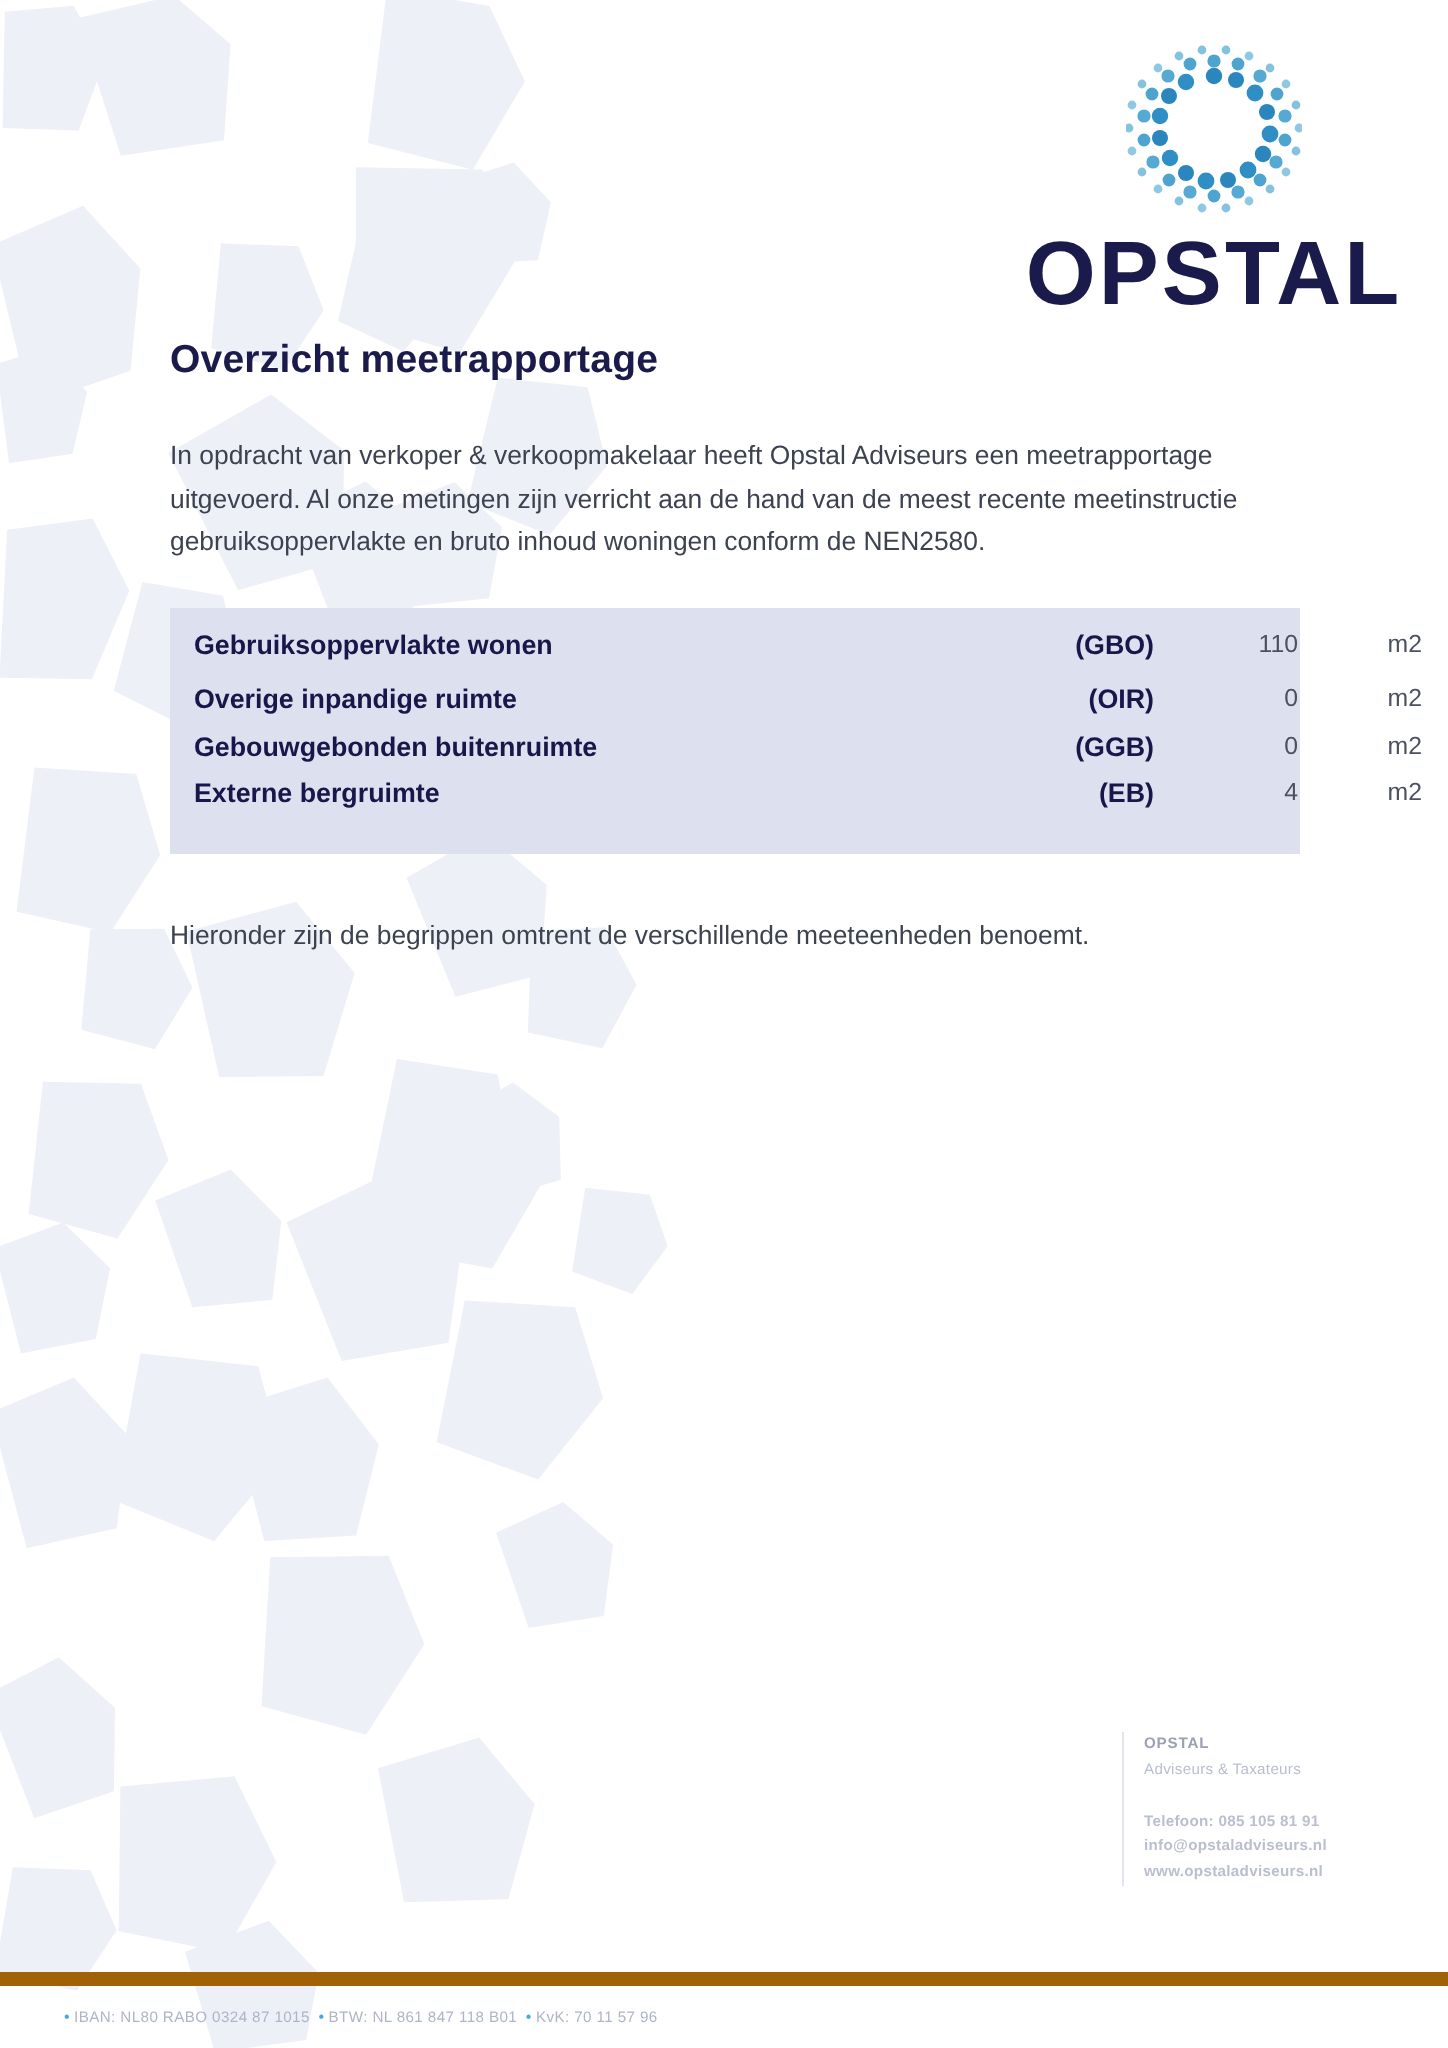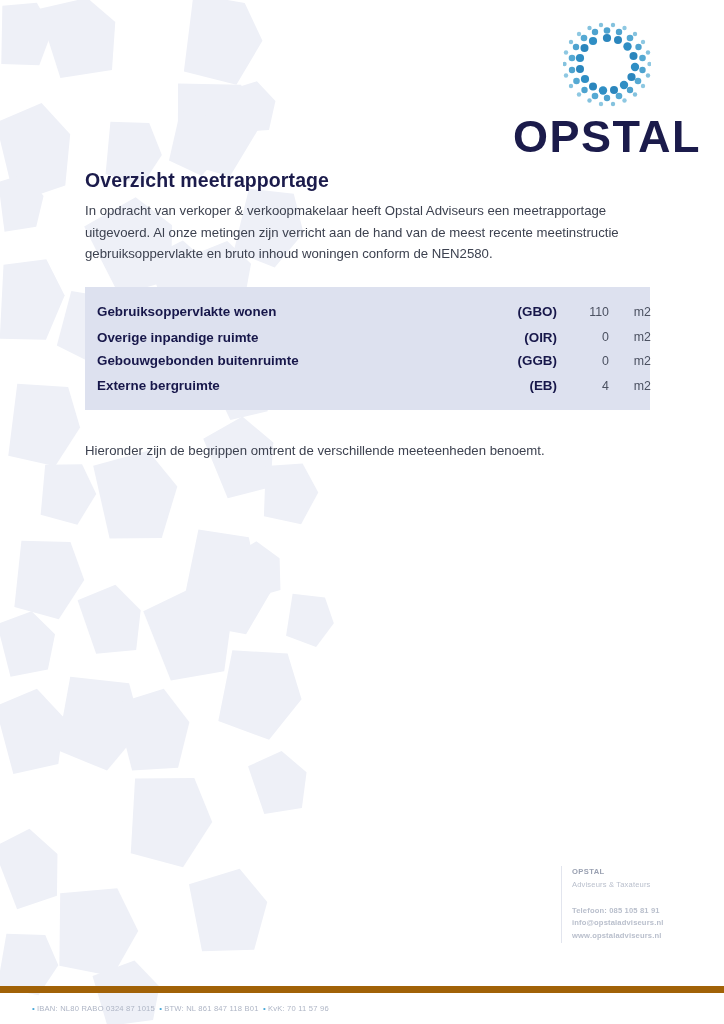--- a/index.html
+++ b/index.html
@@ -58,21 +58,21 @@
     left: 85px;
     top: 168px;
     width: 565px;
     z-index: 2;
   }
   #page-title {
     font-size: 19.5px;
     font-weight: bold;
     color: #1b1b4b;
     letter-spacing: 0.1px;
-    margin: 0 0 7px 0;
+    margin: 0 0 24px 0;
     line-height: 1.3;
   }
   .body-par {
     font-size: 13.2px;
     line-height: 1.62;
     color: #3d4250;
     margin: 0 0 16px 0;
   }
   .body-par.last {
     margin: 0;
@@ -81,23 +81,24 @@
   
   #overview-table {
     margin-top: 23px;
     width: 565px;
     background: #dde1ef;
     border-collapse: collapse;
     padding: 7px 0 7px 0;
   }
   .trow {
     display: flex;
-    align-items: center;
+    align-items: flex-start;
     padding: 0 12px;
     height: 23.5px;
+    gap: 20px;
   }
   .trow:first-child { padding-top: 4px; height: 27px; }
   .trow:last-child { padding-bottom: 4px; height: 27px; }
   .cell-name {
     flex: 0 0 350px;
     font-size: 13.4px;
     font-weight: bold;
     color: #17174a;
     white-space: nowrap;
   }

